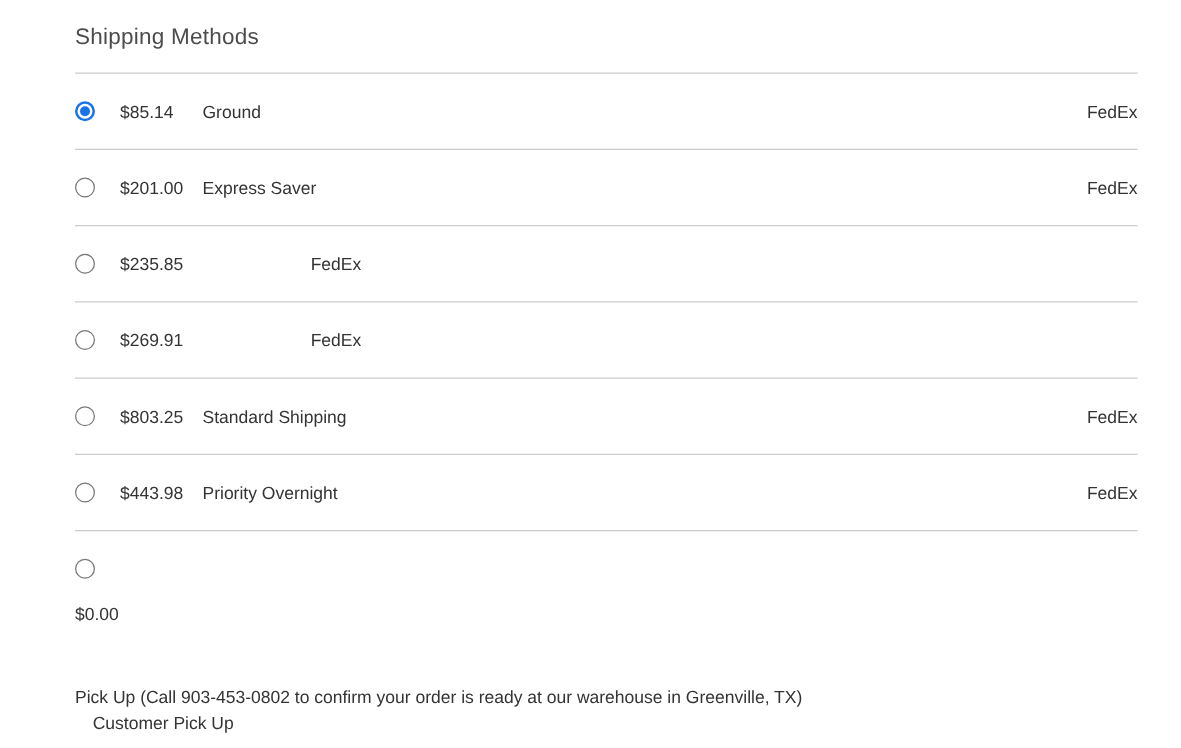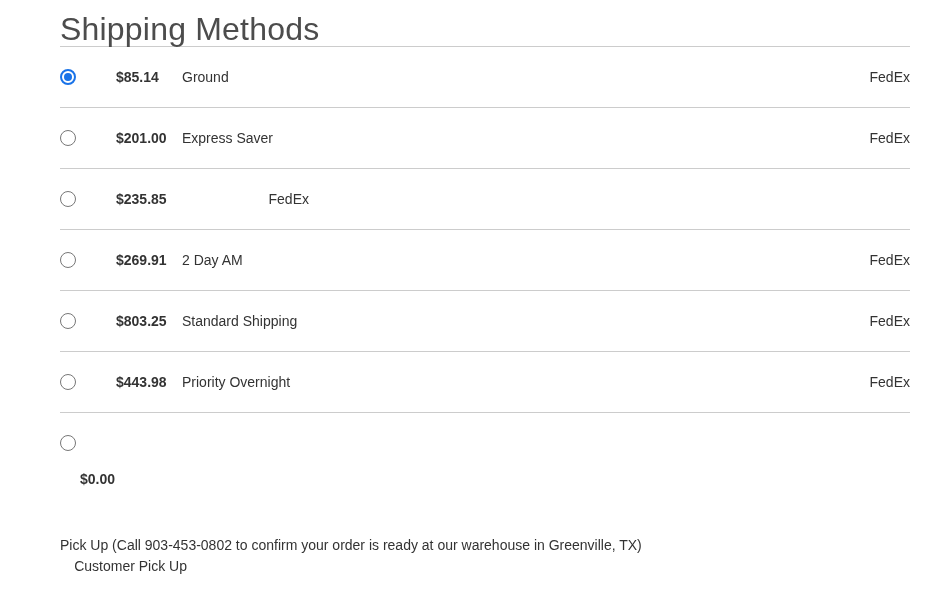--- a/index.html
+++ b/index.html
@@ -7,42 +7,42 @@
     width: 945px;
     background: #ffffff;
     font-family: "Liberation Sans", sans-serif;
   }
   .container {
     width: 850px;
     margin-left: 60px;
     padding-top: 12px;
   }
   .step-title {
-    font-size: 32px;
+    font-size: 18px;
     font-weight: 300;
     color: #4c4c4c;
     line-height: 34px;
     letter-spacing: 0.2px;
-    padding-bottom: 0;
+    padding-bottom: 12px;
     border-bottom: 1px solid var(--divider, #ccc);
   }
   .method-row {
     display: flex;
     align-items: flex-start;
     padding: 20px 0 19px 0;
     border-bottom: 1px solid var(--divider, #ccc);
     font-size: 14px;
     line-height: 21px;
     color: var(--text, #333);
     cursor: pointer;
   }
   .method-row:last-child { border-bottom: none; flex-direction: column; }
   .cell { display: block; }
   .radio-cell { width: 36px; flex: 0 0 36px; padding-top: 2px; }
-  .price-cell { width: 66px; flex: 0 0 66px; font-weight: 700; margin-left: 20px; }
+  .price-cell { width: 66px; flex: 0 0 66px; font-weight: 400; }
   .method-cell { flex: 1 1 auto; padding-right: 40px; }
   .carrier-cell { width: 127px; flex: 0 0 127px; text-align: right; }
   input[type="radio"] {
     appearance: none;
     -webkit-appearance: none;
     width: 16px;
     height: 16px;
     border: 1px solid #777777;
     border-radius: 50%;
     background: #fff;
@@ -107,21 +107,20 @@
         <input type="radio" name="shipping-method" style="">
       </span>
       <span class="cell price-cell">$235.85</span>
       <span class="cell carrier-cell">FedEx</span>
     </label>
       <label class="method-row">
       <span class="cell radio-cell">
         <input type="radio" name="shipping-method" style="">
       </span>
       <span class="cell price-cell">$269.91</span>
-      <span class="cell method-cell">2 Day AM</span>
       <span class="cell carrier-cell">FedEx</span>
     </label>
       <label class="method-row">
       <span class="cell radio-cell">
         <input type="radio" name="shipping-method" style="">
       </span>
       <span class="cell price-cell">$803.25</span>
       <span class="cell method-cell">Standard Shipping</span>
       <span class="cell carrier-cell">FedEx</span>
     </label>

